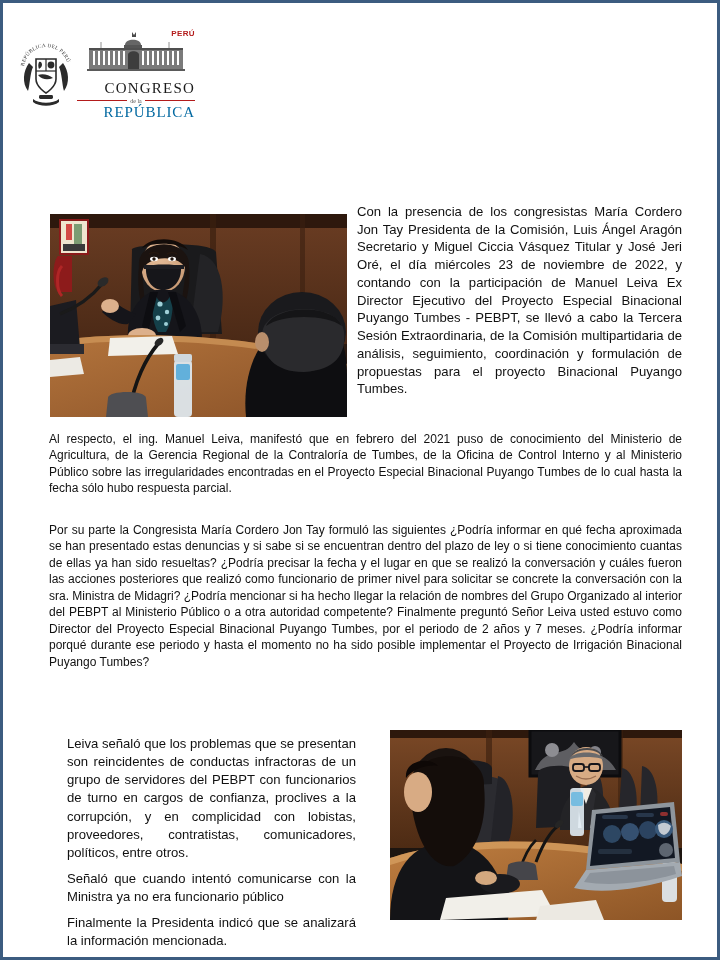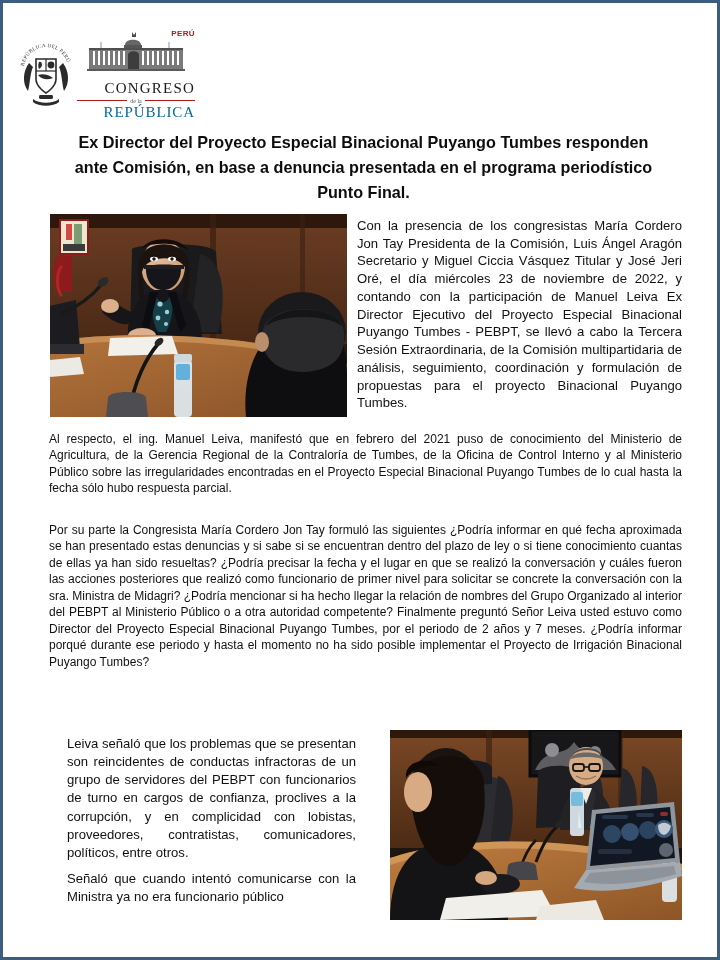--- a/index.html
+++ b/index.html
@@ -133,21 +133,21 @@
     left: 47px;
     top: 211px;
     width: 297px;
     height: 203px;
     overflow: hidden;
     background: #2a1a12;
   }
   .intro-text {
     position: absolute;
     left: 354px;
-    top: 214px;
+    top: 200px;
     width: 325px;
     font-size: 13.1px;
     line-height: 1.355;
     text-align: justify;
     text-align-last: left;
     color: #111;
   }
 
   .body-para {
     position: absolute;
@@ -268,21 +268,20 @@
             <span class="rule"></span>
             <span class="dela">de la</span>
             <span class="rule"></span>
           </div>
           <div class="republica-word">REPÚBLICA</div>
         </div>
       </div>
 
     </div>
 
-    <div class="headline">Ex Director del Proyecto Especial  Binacional   Puyango Tumbes responden  ante Comisión, en base a denuncia presentada  en el programa  periodístico  Punto Final.</div>
 
     <div class="photo-top">
       <svg class="ph" viewBox="0 0 297 203" preserveAspectRatio="none" xmlns="http://www.w3.org/2000/svg">
         <defs>
           <linearGradient id="wallg" x1="0" y1="0" x2="0" y2="1">
             <stop offset="0" stop-color="#6b3d23"></stop>
               <stop offset="1" stop-color="#4a2916"></stop>
           </linearGradient>
           <linearGradient id="tableg" x1="0" y1="0" x2="1" y2="1">
             <stop offset="0" stop-color="#b3743c"></stop>
@@ -369,20 +368,21 @@
     </div>
 
     <div class="intro-text">Con la presencia de los congresistas María Cordero Jon Tay Presidenta de la Comisión, Luis Ángel Aragón Secretario y   Miguel Ciccia Vásquez Titular y José Jeri Oré, el día miércoles 23 de noviembre de 2022, y contando con la participación de Manuel Leiva Ex Director Ejecutivo del Proyecto Especial Binacional Puyango Tumbes - PEBPT, se llevó a cabo la Tercera Sesión Extraordinaria, de la Comisión multipartidaria de análisis, seguimiento, coordinación y formulación de propuestas para el proyecto Binacional  Puyango  Tumbes.</div>
 
     <div class="body-para" id="para-2">Al respecto, el ing. Manuel Leiva, manifestó que en febrero del 2021 puso de conocimiento del Ministerio de Agricultura, de la Gerencia Regional de la Contraloría de Tumbes, de la Oficina de Control Interno y al Ministerio Público sobre las irregularidades encontradas en el Proyecto Especial Binacional Puyango Tumbes  de lo cual hasta la fecha sólo hubo respuesta parcial.</div>
     <div class="body-para" id="para-3">Por su parte la Congresista María Cordero Jon Tay formuló las siguientes ¿Podría informar en qué fecha aproximada se han presentado estas denuncias y si sabe si se encuentran dentro del plazo de ley o si tiene conocimiento cuantas de ellas ya han sido resueltas? ¿Podría precisar la fecha y el lugar en que se realizó la conversación y cuáles fueron las acciones posteriores que realizó como funcionario de primer nivel para solicitar se concrete la conversación con la sra. Ministra de Midagri? ¿Podría mencionar si ha hecho llegar la relación de nombres del Grupo Organizado al interior del PEBPT al Ministerio Público o a otra autoridad competente?  Finalmente preguntó Señor  Leiva usted estuvo como Director del Proyecto Especial Binacional Puyango Tumbes, por el periodo de 2 años y 7 meses.  ¿Podría informar porqué durante ese periodo y hasta el momento no ha sido posible implementar  el Proyecto de Irrigación  Binacional  Puyango Tumbes?</div>
 
     <div class="bottom-text">
       <p>Leiva señaló que los problemas que se presentan son reincidentes de conductas infractoras de un grupo de servidores del PEBPT con funcionarios de turno en cargos de confianza, proclives a la corrupción, y en complicidad con lobistas, proveedores, contratistas, comunicadores, políticos, entre otros.</p>
       <p>Señaló que cuando intentó comunicarse con la Ministra ya no era funcionario público</p>
+      <p>Finalmente la Presidenta indicó que se analizará la información  mencionada.</p>
     </div>
 
     <div class="photo-bottom">
       <svg class="ph" viewBox="0 0 292 190" preserveAspectRatio="none" xmlns="http://www.w3.org/2000/svg">
         <defs>
           <linearGradient id="wallg2" x1="0" y1="0" x2="0" y2="1">
             <stop offset="0" stop-color="#7a4826"></stop>
               <stop offset="1" stop-color="#4d2b14"></stop>
           </linearGradient>
           <linearGradient id="tableg2" x1="0" y1="0" x2="1" y2="1">

